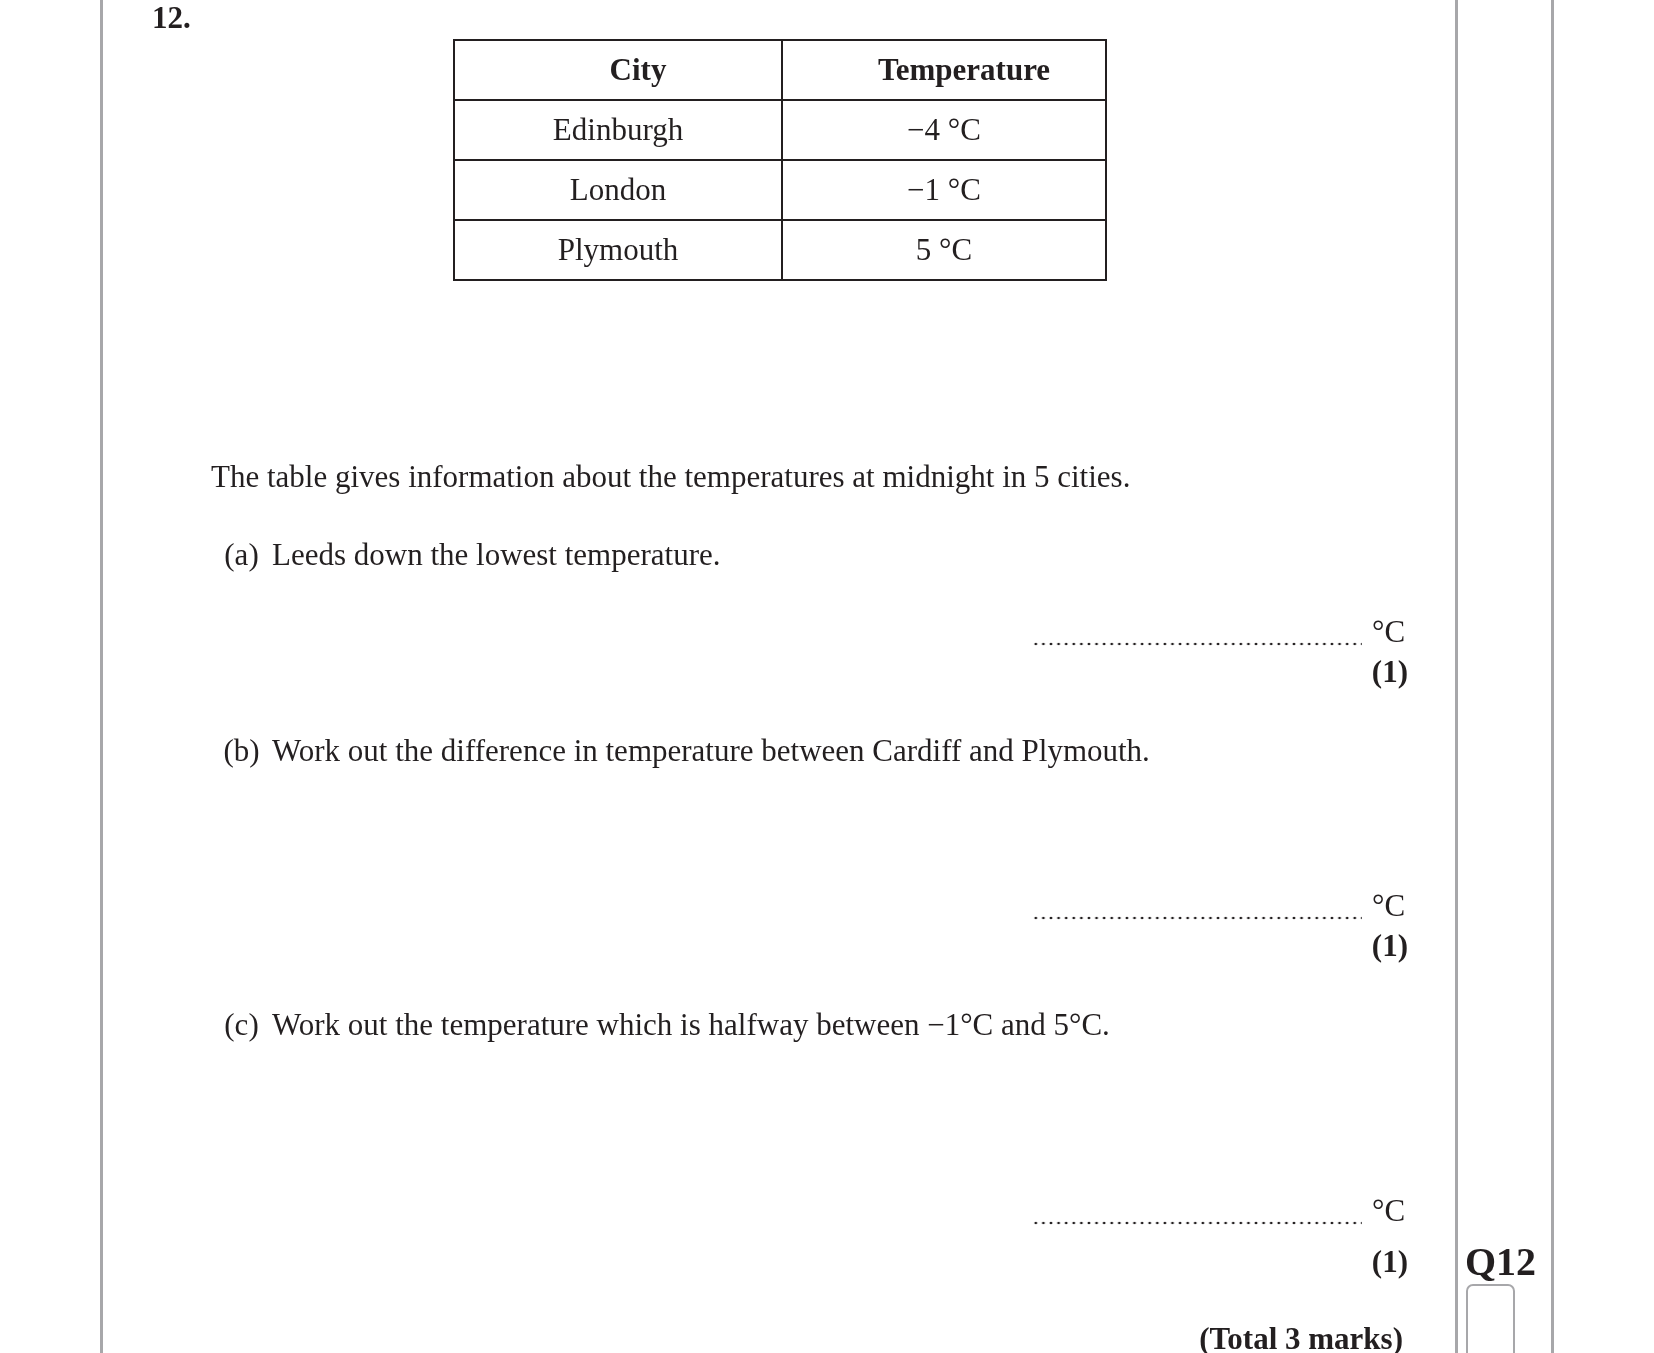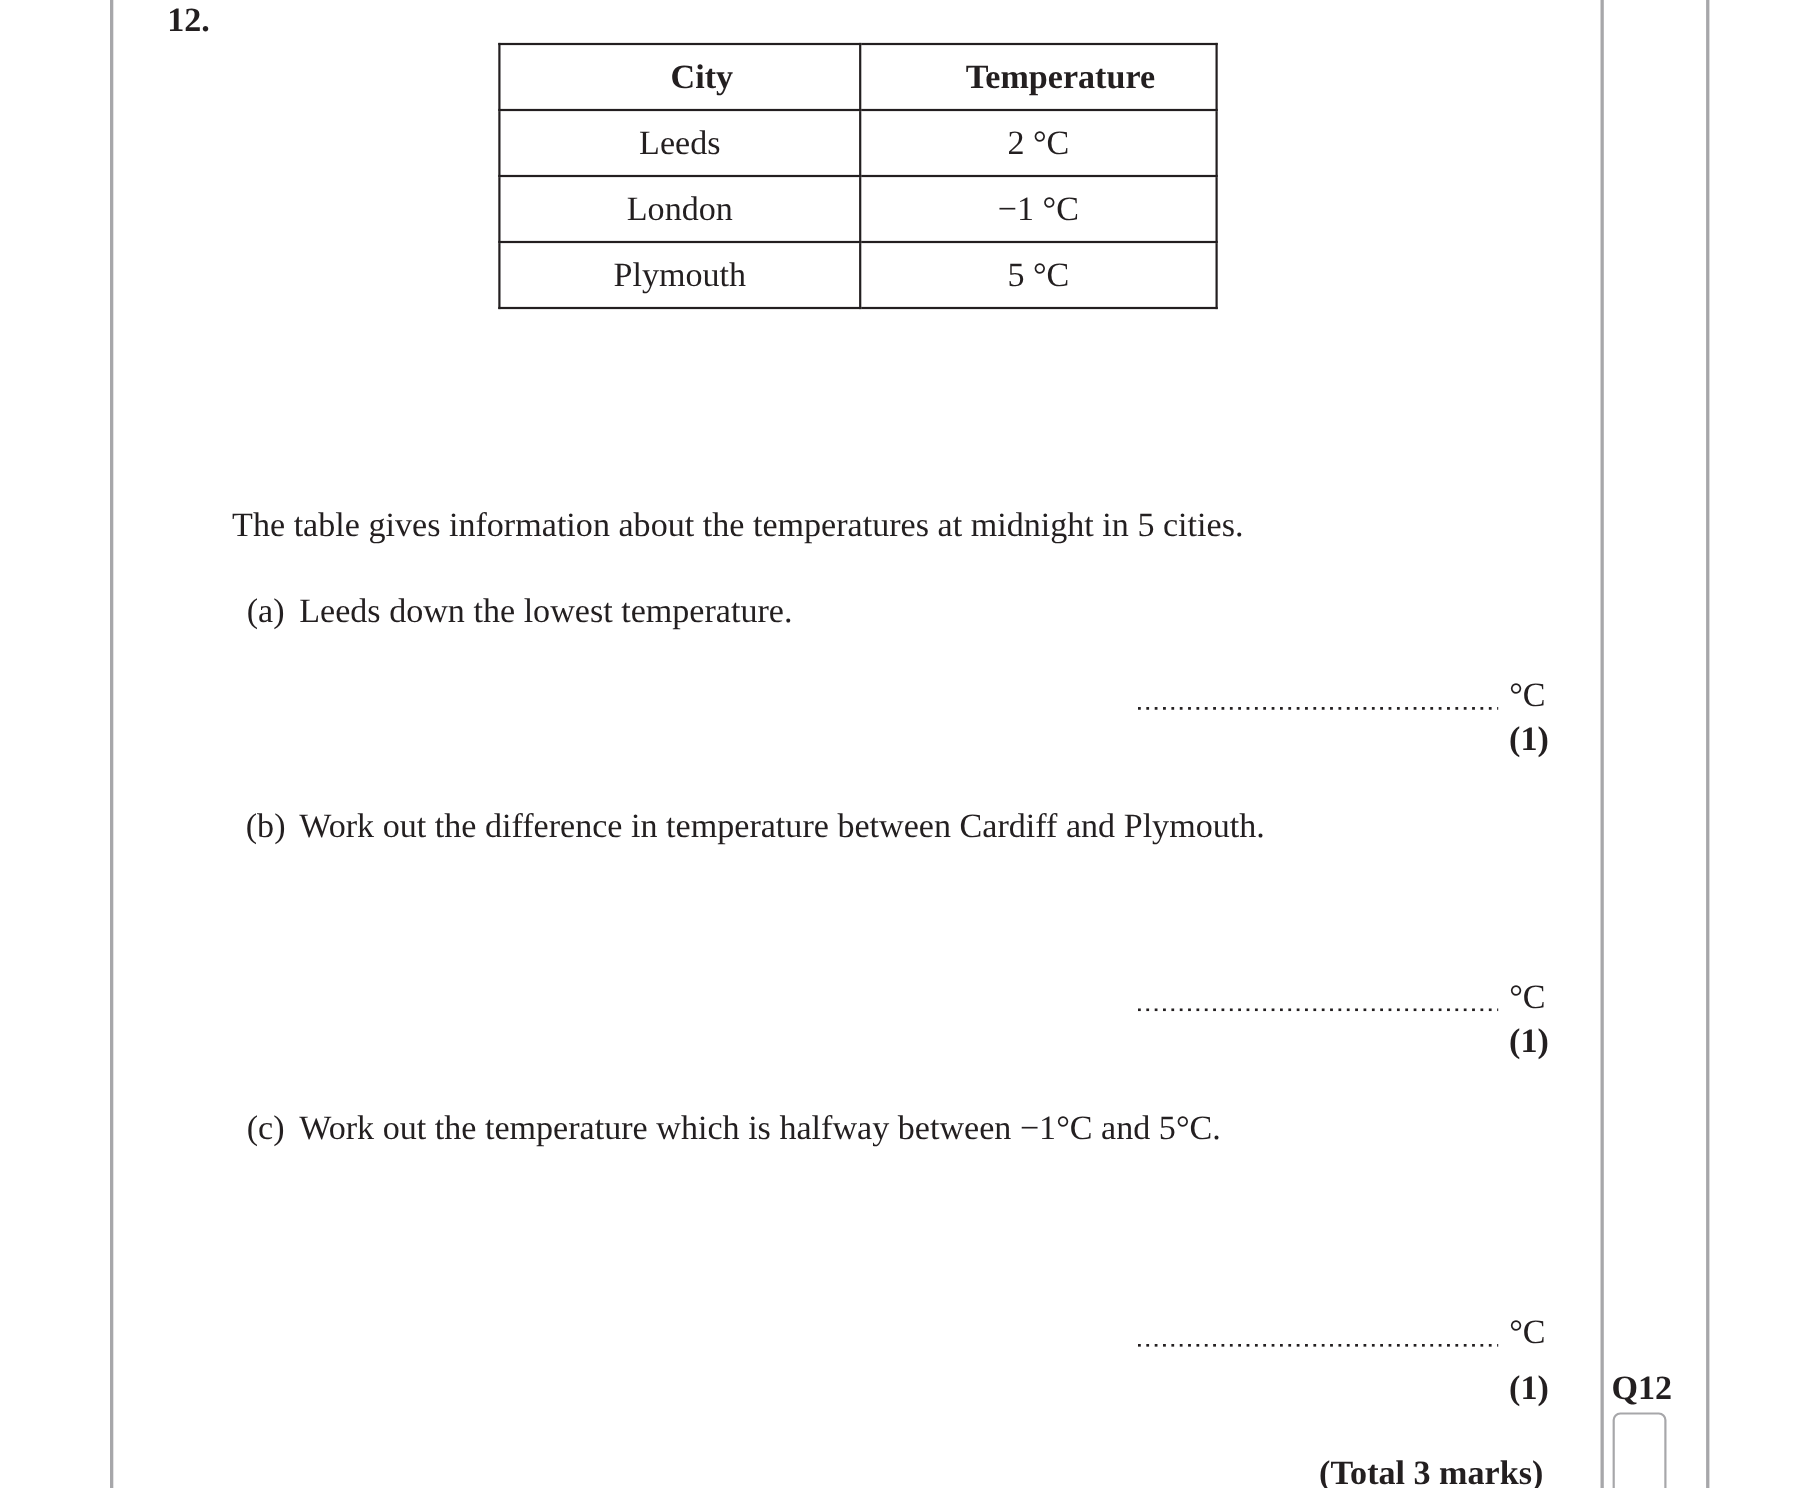--- a/index.html
+++ b/index.html
@@ -88,21 +88,21 @@
       position: absolute;
       right: calc(1654px - 1408px);
       font-size: 31px;
       line-height: 36px;
       font-weight: bold;
     }
     .qlabel {
       position: absolute;
       left: 1465px;
       top: 1244px;
-      font-size: 31px;
+      font-size: 40px;
       font-weight: bold;
       line-height: 36px;
       text-align: right;
     }
     .score-box {
       position: absolute;
       left: 1466px;
       top: 1284px;
       width: 45px;
       height: 80px;
@@ -134,22 +134,22 @@
       <col class="c2">
     </colgroup>
   <thead>
     <tr>
       <th>City</th>
       <th>Temperature</th>
     </tr>
   </thead>
   <tbody>
     <tr>
-      <td>Leeds</td>
-      <td>2 °C</td>
+      <td>Edinburgh</td>
+      <td>−4 °C</td>
     </tr>
     <tr>
       <td>London</td>
       <td>−1 °C</td>
     </tr>
     <tr>
       <td>Plymouth</td>
       <td>5 °C</td>
     </tr>
   </tbody>

